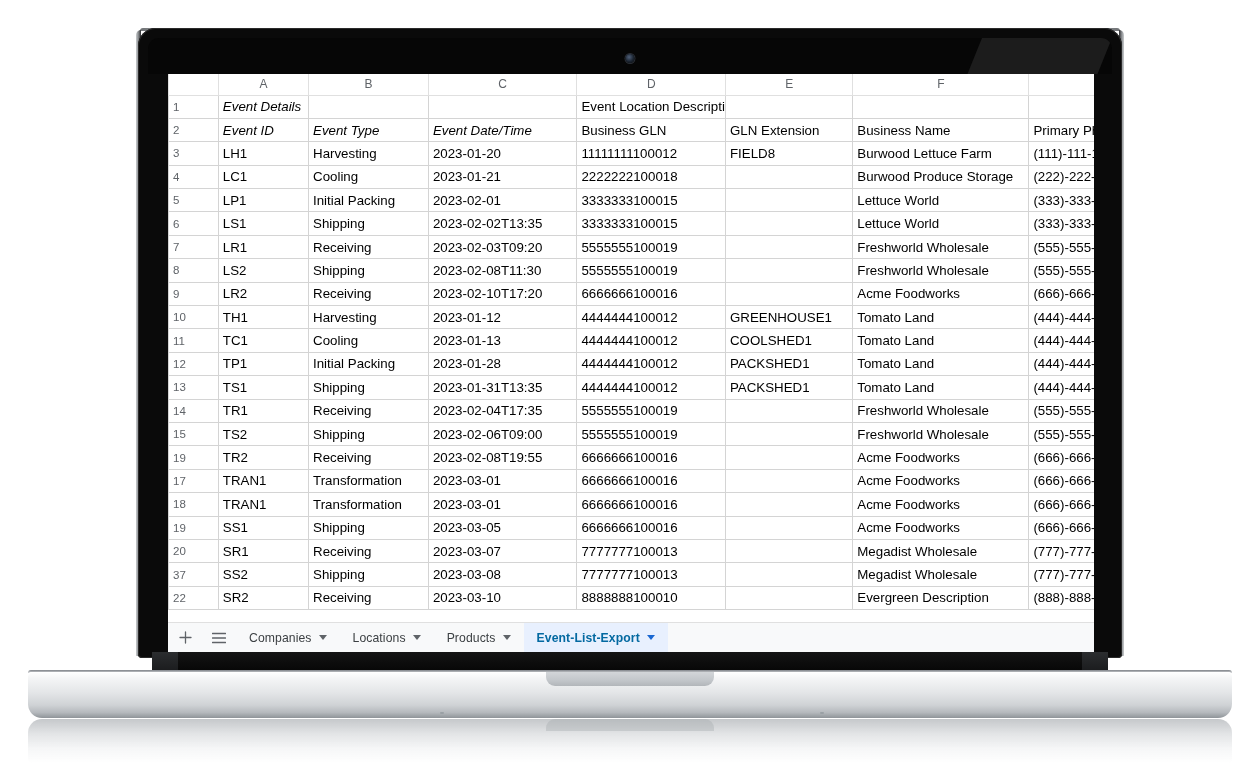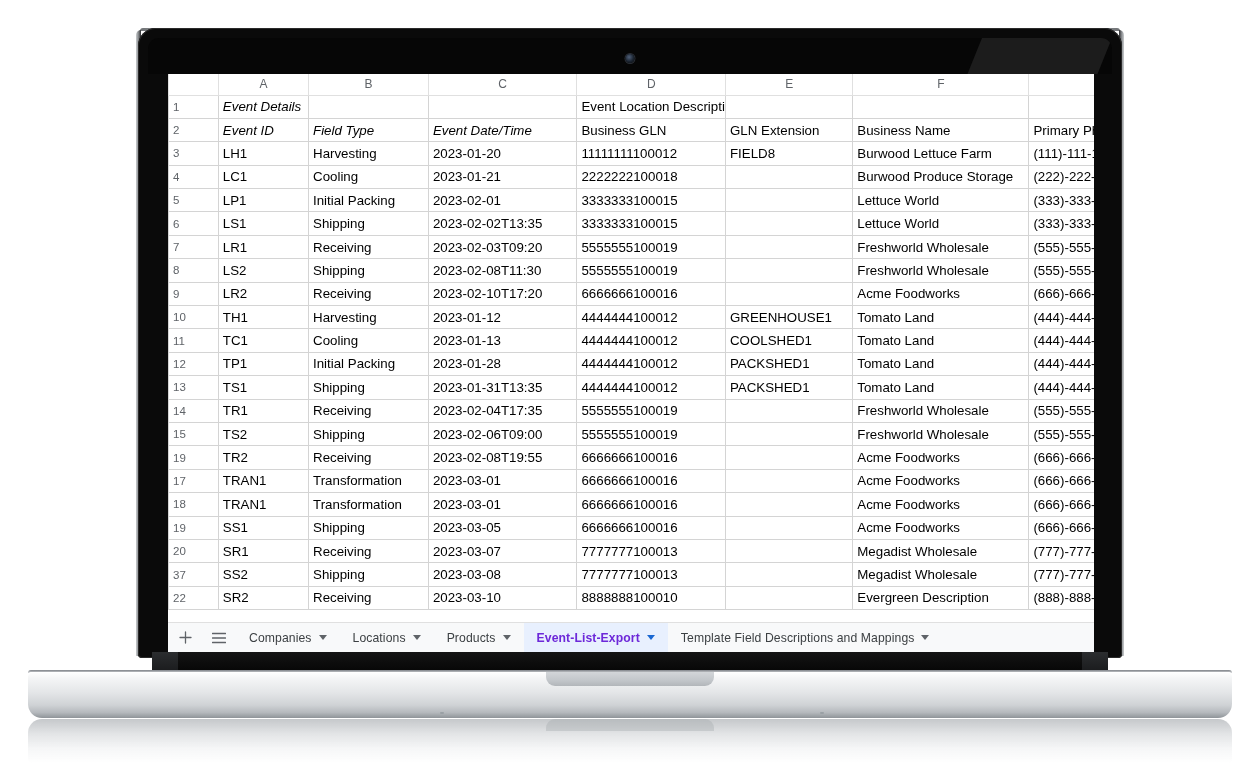--- a/index.html
+++ b/index.html
@@ -184,21 +184,21 @@
   .tab {
     height: 30px;
     display: flex; align-items: center; gap: 7px;
     padding: 0 13px;
     flex: 0 0 auto;
     white-space: nowrap;
     letter-spacing: .1px;
   }
   .tab.active {
     background: #e8f0fe;
-    color: #6d28d9;
+    color: #0369a1;
     font-weight: bold;
   }
   .caret {
     width: 0; height: 0;
     border-left: 4px solid transparent;
     border-right: 4px solid transparent;
     border-top: 5px solid #5f6368;
     display: inline-block;
   }
   .tab.active .caret { border-top-color: #1967d2; }
@@ -328,21 +328,21 @@
           <td class="blank-gray"></td>
           <td class="sec-green">Event Location Description</td>
           <td class="sec-green"></td>
           <td class="sec-green"></td>
           <td class="sec-green"></td>
         </tr>
 
         <tr>
           <td class="rownum">2</td>
           <td class="fld-gray">Event ID</td>
-          <td class="fld-gray">Field Type</td>
+          <td class="fld-gray">Event Type</td>
           <td class="fld-gray">Event Date/Time</td>
           <td class="fld-green">Business GLN</td>
           <td class="fld-green">GLN Extension</td>
           <td class="fld-green">Business Name</td>
           <td class="fld-green">Primary Phone</td>
         </tr>
 
       <tr>
             <td class="rownum">3</td>
             <td>LH1</td>
@@ -572,24 +572,20 @@
         <span class="caret"></span>
       </div>
       <div class="tab">
         <span>Products</span>
         <span class="caret"></span>
       </div>
       <div class="tab active">
         <span>Event-List-Export</span>
         <span class="caret"></span>
       </div>
-      <div class="tab">
-        <span>Template Field Descriptions and Mappings</span>
-        <span class="caret"></span>
-      </div>
     </div>
 
   <div class="hinge-foot-l"></div>
   <div class="hinge-foot-r"></div>
   <div class="hinge"></div>
   <div class="base-top-line"></div>
   <div class="base"></div>
   <div class="notch"></div>
   <div class="dot-l"></div>
   <div class="dot-r"></div>

